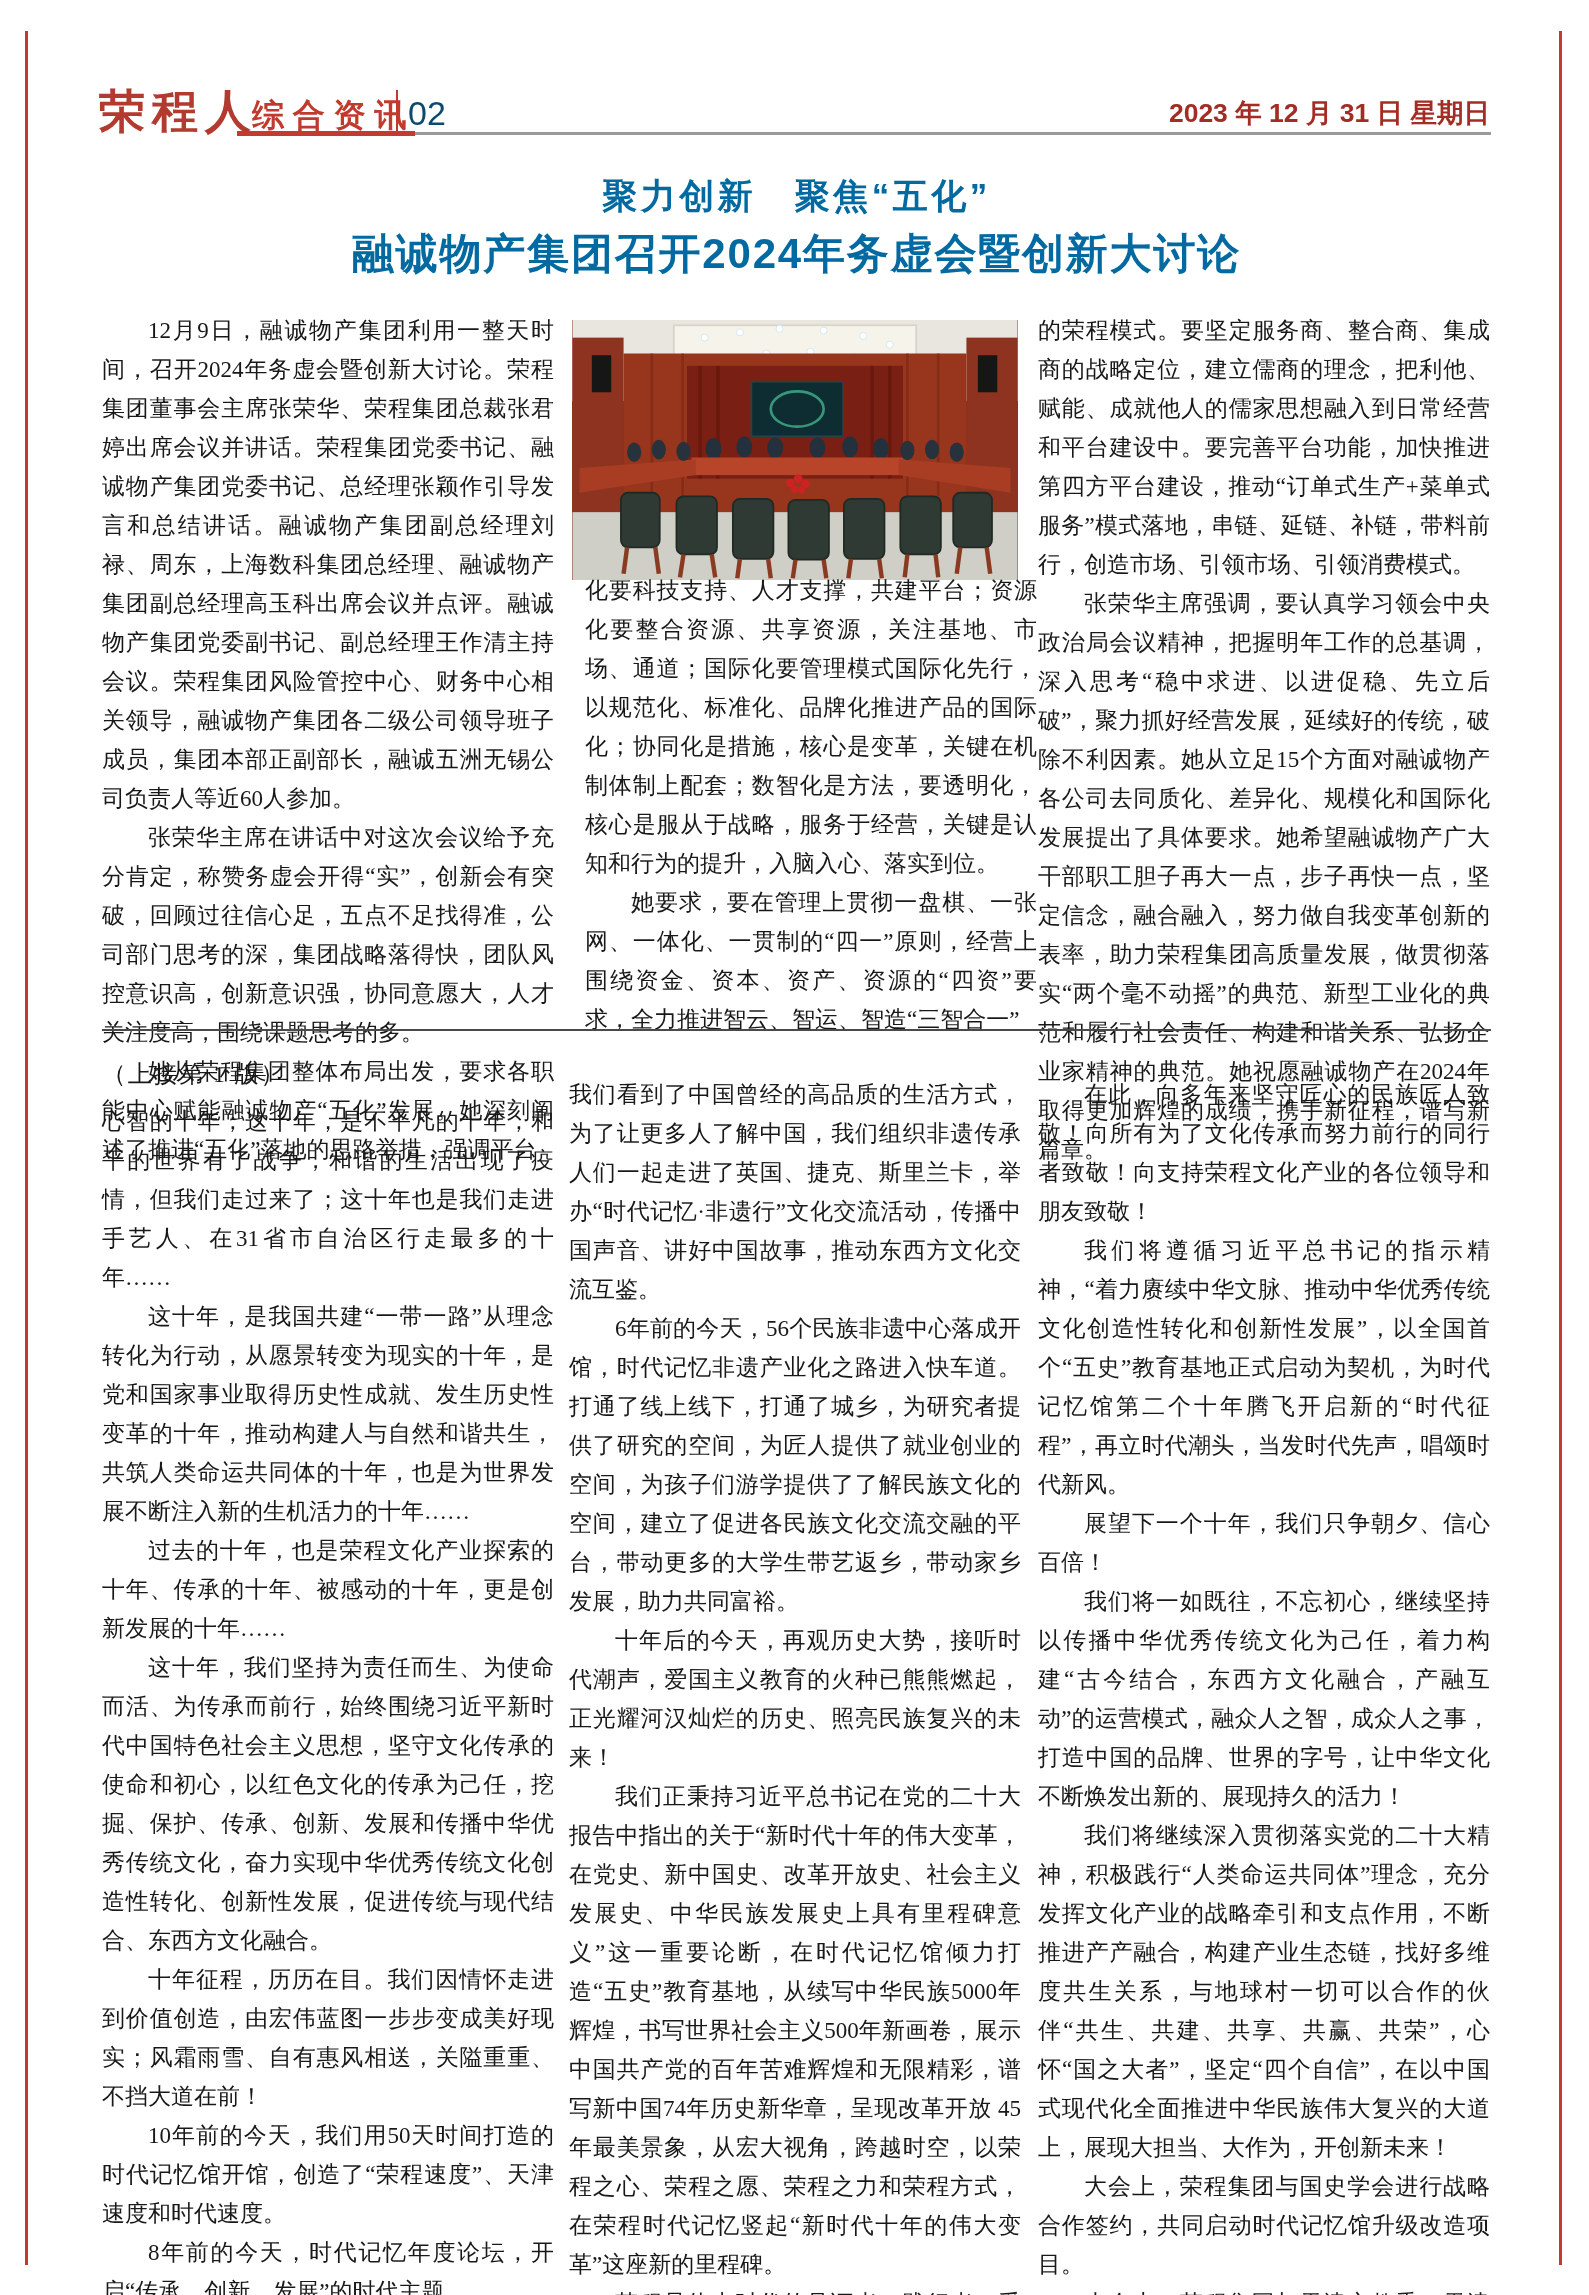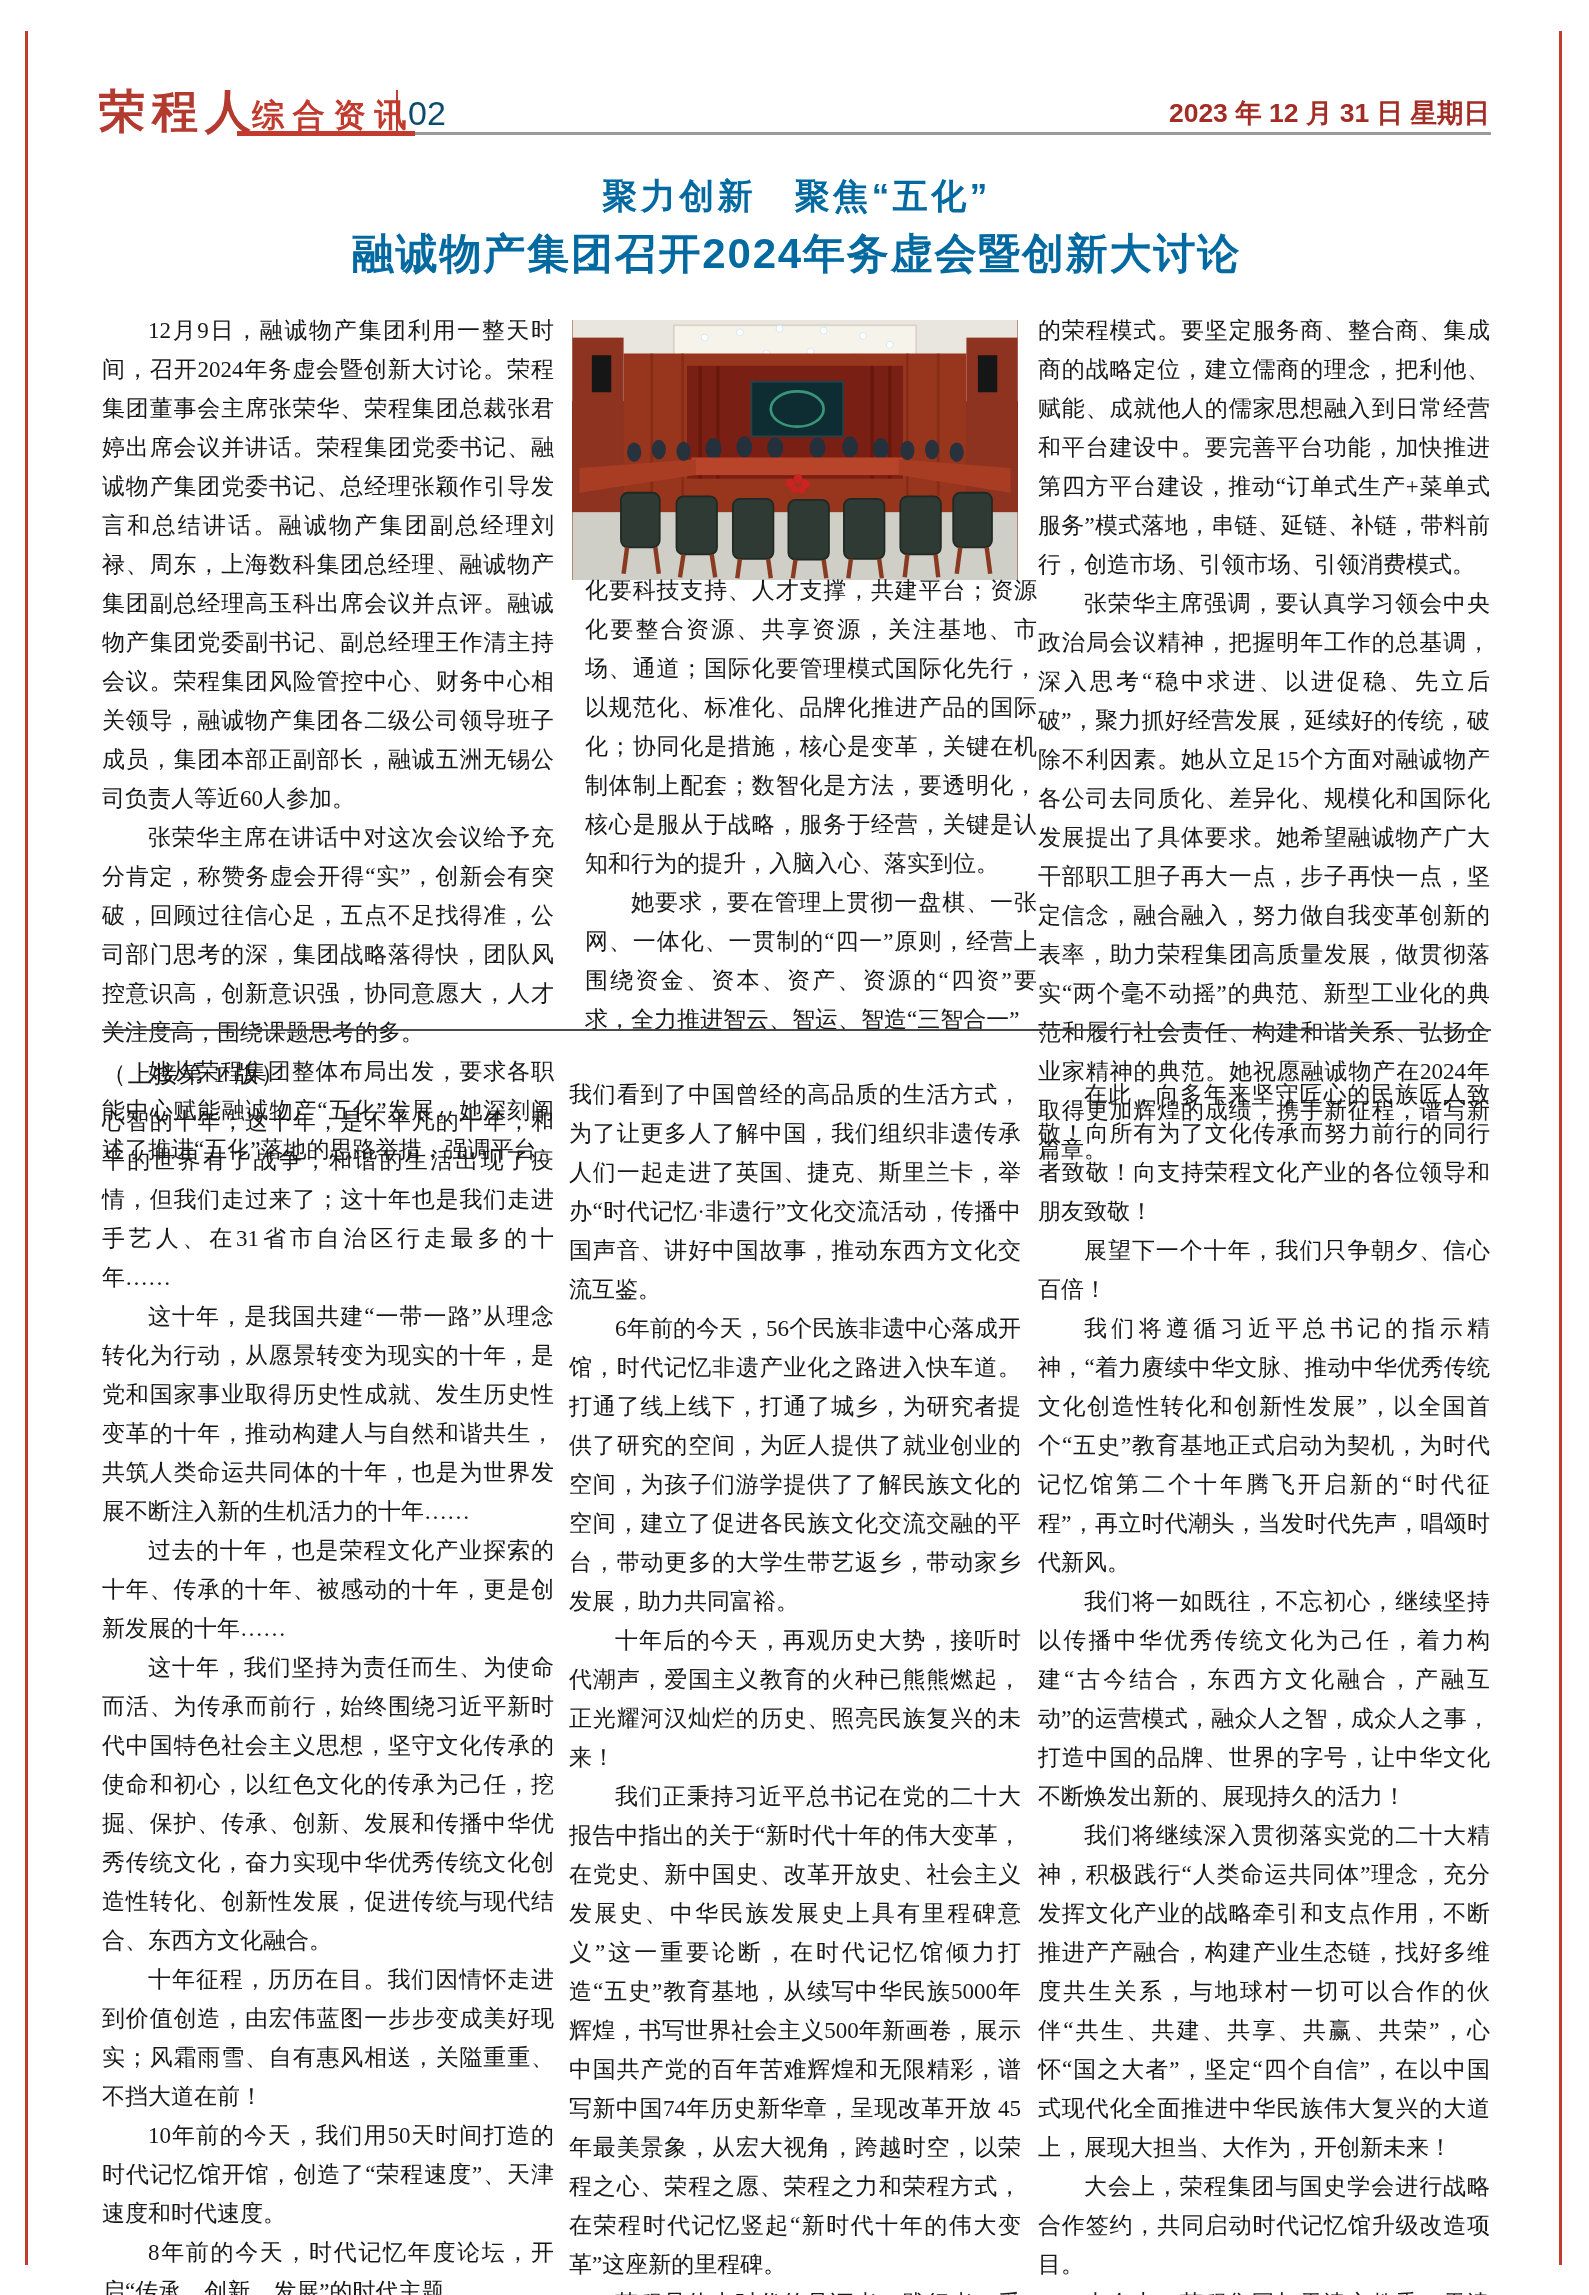--- a/index.html
+++ b/index.html
@@ -185,22 +185,22 @@
     </div>
   <div class="col a2c2">
       <p class="">我们看到了中国曾经的高品质的生活方式，为了让更多人了解中国，我们组织非遗传承人们一起走进了英国、捷克、斯里兰卡，举办“时代记忆·非遗行”文化交流活动，传播中国声音、讲好中国故事，推动东西方文化交流互鉴。</p>
       <p class="indent">6年前的今天，56个民族非遗中心落成开馆，时代记忆非遗产业化之路进入快车道。打通了线上线下，打通了城乡，为研究者提供了研究的空间，为匠人提供了就业创业的空间，为孩子们游学提供了了解民族文化的空间，建立了促进各民族文化交流交融的平台，带动更多的大学生带艺返乡，带动家乡发展，助力共同富裕。</p>
       <p class="indent">十年后的今天，再观历史大势，接听时代潮声，爱国主义教育的火种已熊熊燃起，正光耀河汉灿烂的历史、照亮民族复兴的未来！</p>
       <p class="indent">我们正秉持习近平总书记在党的二十大报告中指出的关于“新时代十年的伟大变革，在党史、新中国史、改革开放史、社会主义发展史、中华民族发展史上具有里程碑意义”这一重要论断，在时代记忆馆倾力打造“五史”教育基地，从续写中华民族5000年辉煌，书写世界社会主义500年新画卷，展示中国共产党的百年苦难辉煌和无限精彩，谱写新中国74年历史新华章，呈现改革开放 45 年最美景象，从宏大视角，跨越时空，以荣程之心、荣程之愿、荣程之力和荣程方式，在荣程时代记忆竖起“新时代十年的伟大变革”这座新的里程碑。</p>
       <p class="indent">荣程是伟大时代的见证者、践行者、受益者。追寻时代记忆，传承时代精神，这就是我们回馈时代、感恩时代的责任和使命。</p>
     </div>
   <div class="col a2c3">
       <p class="indent">在此，向多年来坚守匠心的民族匠人致敬！向所有为了文化传承而努力前行的同行者致敬！向支持荣程文化产业的各位领导和朋友致敬！</p>
+      <p class="indent">我们将遵循习近平总书记的指示精神，“着力赓续中华文脉、推动中华优秀传统文化创造性转化和创新性发展”，以全国首个“五史”教育基地正式启动为契机，为时代记忆馆第二个十年腾飞开启新的“时代征程”，再立时代潮头，当发时代先声，唱颂时代新风。</p>
       <p class="indent">展望下一个十年，我们只争朝夕、信心百倍！</p>
-      <p class="indent">我们将遵循习近平总书记的指示精神，“着力赓续中华文脉、推动中华优秀传统文化创造性转化和创新性发展”，以全国首个“五史”教育基地正式启动为契机，为时代记忆馆第二个十年腾飞开启新的“时代征程”，再立时代潮头，当发时代先声，唱颂时代新风。</p>
       <p class="indent">我们将一如既往，不忘初心，继续坚持以传播中华优秀传统文化为己任，着力构建“古今结合，东西方文化融合，产融互动”的运营模式，融众人之智，成众人之事，打造中国的品牌、世界的字号，让中华文化不断焕发出新的、展现持久的活力！</p>
       <p class="indent">我们将继续深入贯彻落实党的二十大精神，积极践行“人类命运共同体”理念，充分发挥文化产业的战略牵引和支点作用，不断推进产产融合，构建产业生态链，找好多维度共生关系，与地球村一切可以合作的伙伴“共生、共建、共享、共赢、共荣”，心怀“国之大者”，坚定“四个自信”，在以中国式现代化全面推进中华民族伟大复兴的大道上，展现大担当、大作为，开创新未来！</p>
       <p class="indent">大会上，荣程集团与国史学会进行战略合作签约，共同启动时代记忆馆升级改造项目。</p>
       <p class="indent">大会上，荣程集团与天津市教委、天津理工大学、天津中医药大学、天津音乐学院、天津职业大学、天津中德应用技术大学、金银错匠人、锔瓷技艺匠人、大漆镶嵌技艺匠人共同启动非遗进校园活动。</p>
     </div>
 
 </div>
 
 
 </body></html>

